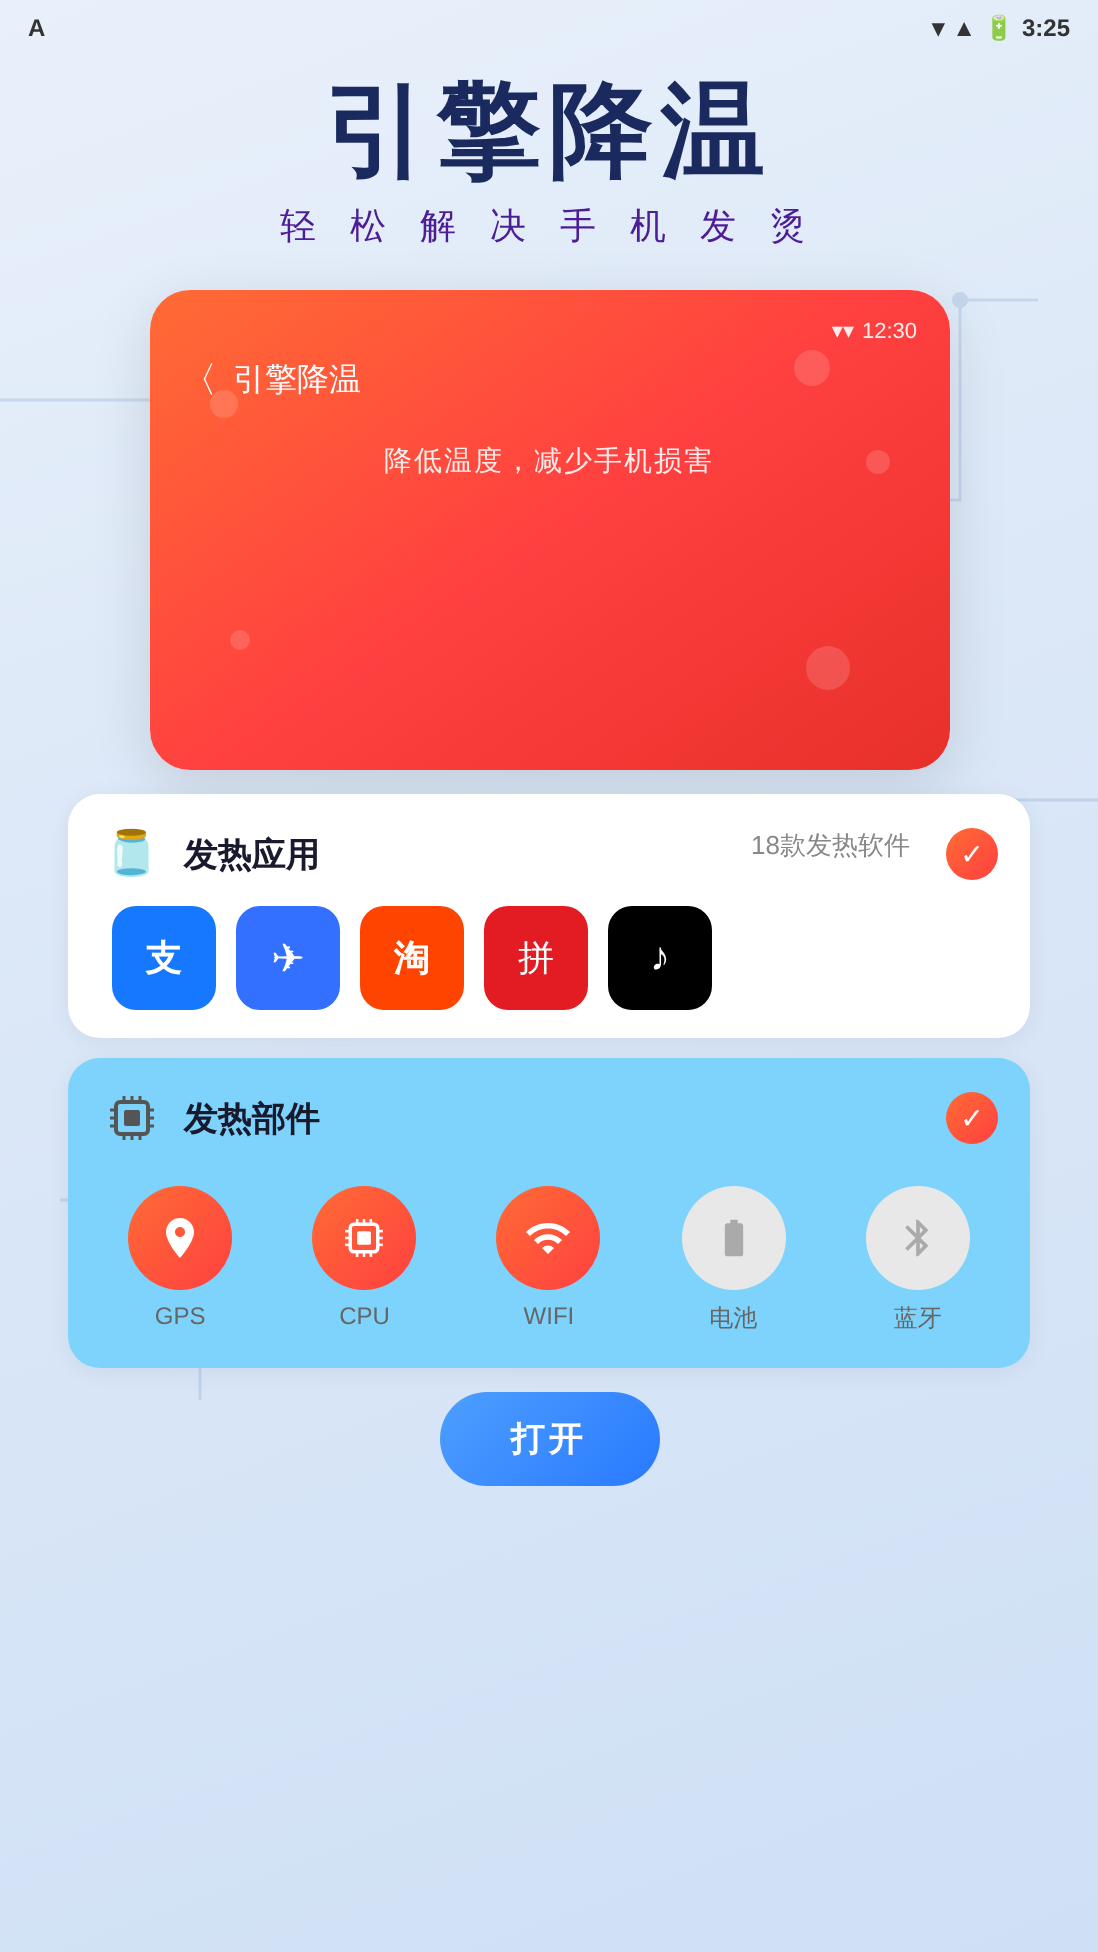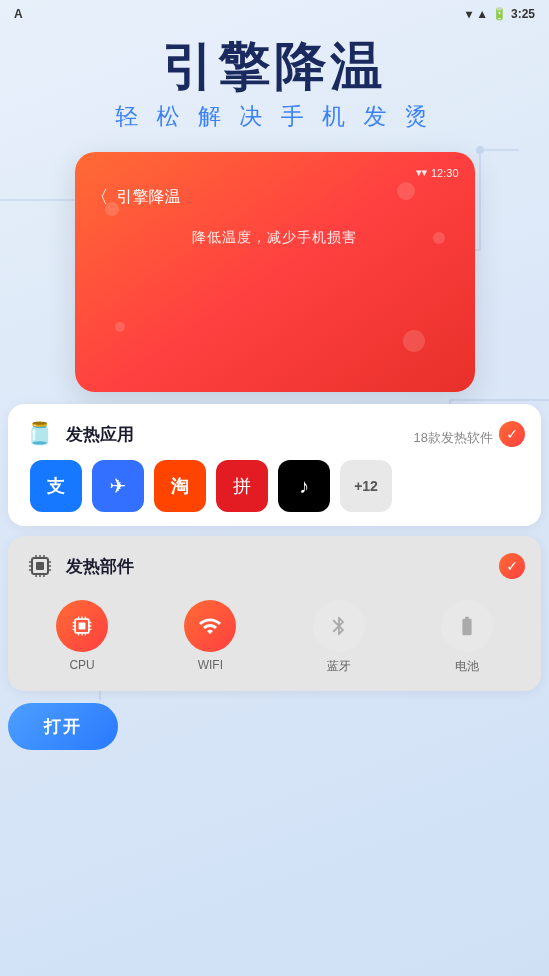--- a/index.html
+++ b/index.html
@@ -37,38 +37,38 @@
       top: 0; left: 0; right: 0; bottom: 0;
       pointer-events: none;
       opacity: 0.15;
       z-index: 0;
     }
 
     
     .main-content {
       position: relative;
       z-index: 1;
-      padding: 0 8px;
+      padding: 0 34px;
     }
 
     
     .hero-title {
       text-align: center;
       margin-top: 10px;
     }
     .hero-title-main {
       font-size: 52px;
       font-weight: 900;
       color: #1a2a5e;
       letter-spacing: 4px;
       line-height: 1.1;
     }
     .hero-title-sub {
-      font-size: 23px;
-      color: #3b82f6;
+      font-size: 18px;
+      color: #4c1d95;
       letter-spacing: 6px;
       margin-top: 6px;
     }
 
     
     .phone-mockup {
       margin: 20px auto 0;
       width: 400px;
       background: #fff;
       border-radius: 20px;
@@ -167,22 +167,22 @@
     .card-title {
       font-size: 17px;
       font-weight: 600;
       color: #1a1a2e;
     }
 
     .card-badge {
       font-size: 13px;
       color: #888;
       display: flex;
-      align-items: flex-end;
-      gap: 6px;
+      align-items: flex-start;
+      gap: 18px;
     }
 
     .check-circle {
       width: 26px;
       height: 26px;
       border-radius: 50%;
       background: linear-gradient(135deg, #ff6b35, #ff4040);
       display: flex;
       align-items: center;
       justify-content: center;
@@ -217,21 +217,21 @@
     .app-icon-tiktok { background: #000; }
     .app-icon-more {
       background: #e8e8e8;
       font-size: 14px;
       font-weight: bold;
       color: #555;
     }
 
     
     .components-card {
-      background: #e5e5e5;
+      background: #7dd3fc;
       border-radius: 16px;
       margin-top: 10px;
       box-shadow: 0 2px 12px rgba(0,0,0,0.06);
     }
 
     .components-header {
       display: flex;
       align-items: center;
       justify-content: space-between;
       padding: 14px 16px 10px;
@@ -271,21 +271,21 @@
     }
 
     .component-label {
       font-size: 12px;
       color: #666;
     }
 
     
     .open-button-container {
       display: flex;
-      justify-content: flex-start;
+      justify-content: center;
       padding: 12px 0 0;
     }
 
     .open-button {
       background: linear-gradient(135deg, #4d9fff, #2979ff);
       color: #fff;
       border: none;
       border-radius: 24px;
       padding: 12px 36px;
       font-size: 17px;
@@ -373,23 +373,20 @@
       </div>
 
       <div class="app-icon app-icon-pinduoduo">
         <span style="color:#fff;font-size:18px;">拼</span>
       </div>
 
       <div class="app-icon app-icon-tiktok">
         <span style="color:#fff;font-size:20px;">♪</span>
       </div>
 
-      <div class="app-icon app-icon-more">
-        <span>+12</span>
-      </div>
     </div>
   </div>
 
   <div class="components-card">
     <div class="components-header">
       <div class="card-header-left">
         <div class="card-icon" style="font-size:20px;color:#555;">
           <svg width="28" height="28" viewBox="0 0 28 28">
             <rect x="6" y="6" width="16" height="16" rx="2" stroke="#555" stroke-width="2" fill="none"></rect>
             <rect x="10" y="10" width="8" height="8" rx="1" fill="#555"></rect>
@@ -407,20 +404,28 @@
             <line x1="22" y1="18" x2="25" y2="18" stroke="#555" stroke-width="1.5"></line>
           </svg>
         </div>
         <span class="card-title">发热部件</span>
       </div>
       <div class="check-circle">✓</div>
     </div>
 
     <div class="components-icons-row">
 
+      <div class="component-item">
+        <div class="component-icon-circle component-icon-active">
+          <svg width="24" height="24" viewBox="0 0 24 24" fill="white">
+            <path d="M12 2C8.13 2 5 5.13 5 9c0 5.25 7 13 7 13s7-7.75 7-13c0-3.87-3.13-7-7-7zm0 9.5c-1.38 0-2.5-1.12-2.5-2.5s1.12-2.5 2.5-2.5 2.5 1.12 2.5 2.5-1.12 2.5-2.5 2.5z"></path>
+          </svg>
+        </div>
+        <span class="component-label">GPS</span>
+      </div>
 
       <div class="component-item">
         <div class="component-icon-circle component-icon-active">
           <svg width="24" height="24" viewBox="0 0 28 28">
             <rect x="6" y="6" width="16" height="16" rx="2" stroke="white" stroke-width="2" fill="none"></rect>
             <rect x="10" y="10" width="8" height="8" rx="1" fill="white"></rect>
             <line x1="10" y1="6" x2="10" y2="3" stroke="white" stroke-width="1.5"></line>
             <line x1="14" y1="6" x2="14" y2="3" stroke="white" stroke-width="1.5"></line>
             <line x1="18" y1="6" x2="18" y2="3" stroke="white" stroke-width="1.5"></line>
             <line x1="10" y1="22" x2="10" y2="25" stroke="white" stroke-width="1.5"></line>
@@ -442,33 +447,33 @@
           <svg width="24" height="24" viewBox="0 0 24 24" fill="white">
             <path d="M1 9l2 2c4.97-4.97 13.03-4.97 18 0l2-2C16.93 2.93 7.08 2.93 1 9zm8 8l3 3 3-3c-1.65-1.66-4.34-1.66-6 0zm-4-4l2 2c2.76-2.76 7.24-2.76 10 0l2-2C15.14 9.14 8.87 9.14 5 13z"></path>
           </svg>
         </div>
         <span class="component-label">WIFI</span>
       </div>
 
       <div class="component-item">
         <div class="component-icon-circle component-icon-inactive">
           <svg width="22" height="22" viewBox="0 0 24 24" fill="#aaa">
-            <path d="M17.71 7.71L12 2h-1v7.59L6.41 5 5 6.41 10.59 12 5 17.59 6.41 19 11 14.41V22h1l5.71-5.71-4.3-4.29 4.3-4.29zM13 5.83l1.88 1.88L13 9.59V5.83zm1.88 10.46L13 18.17v-3.76l1.88 1.88z"></path>
-          </svg>
-        </div>
-        <span class="component-label">蓝牙</span>
+            <path d="M15.67 4H14V2h-4v2H8.33C7.6 4 7 4.6 7 5.33v15.33C7 21.4 7.6 22 8.33 22h7.33c.74 0 1.34-.6 1.34-1.33V5.33C17 4.6 16.4 4 15.67 4z"></path>
+          </svg>
+        </div>
+        <span class="component-label">电池</span>
       </div>
 
       <div class="component-item">
         <div class="component-icon-circle component-icon-inactive">
           <svg width="22" height="22" viewBox="0 0 24 24" fill="#aaa">
-            <path d="M15.67 4H14V2h-4v2H8.33C7.6 4 7 4.6 7 5.33v15.33C7 21.4 7.6 22 8.33 22h7.33c.74 0 1.34-.6 1.34-1.33V5.33C17 4.6 16.4 4 15.67 4z"></path>
-          </svg>
-        </div>
-        <span class="component-label">电池</span>
+            <path d="M17.71 7.71L12 2h-1v7.59L6.41 5 5 6.41 10.59 12 5 17.59 6.41 19 11 14.41V22h1l5.71-5.71-4.3-4.29 4.3-4.29zM13 5.83l1.88 1.88L13 9.59V5.83zm1.88 10.46L13 18.17v-3.76l1.88 1.88z"></path>
+          </svg>
+        </div>
+        <span class="component-label">蓝牙</span>
       </div>
     </div>
   </div>
 
   <div class="open-button-container">
     <button class="open-button">打开</button>
   </div>
 
 </div>
 

